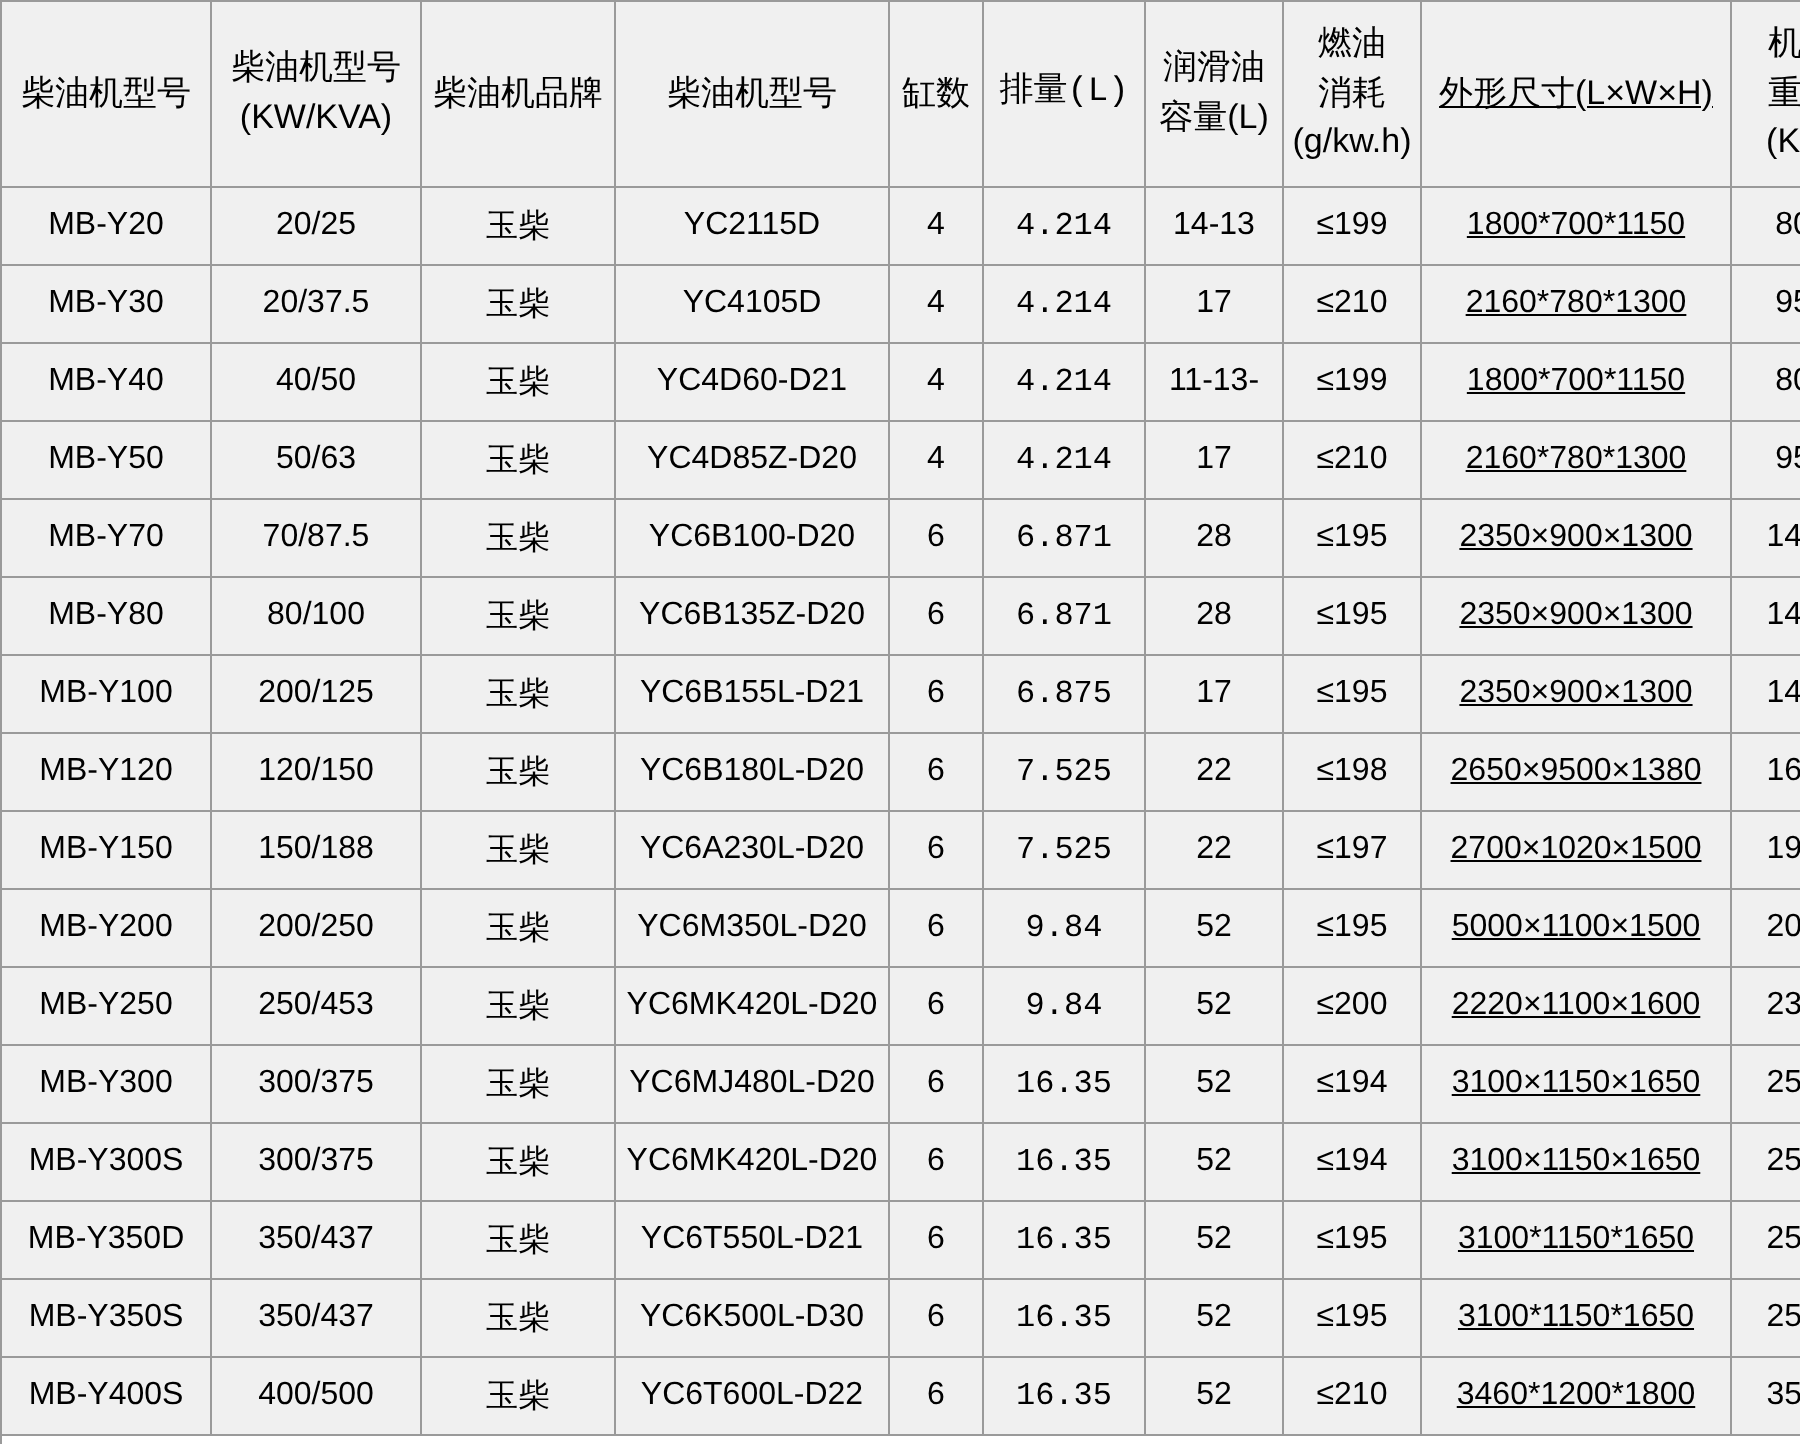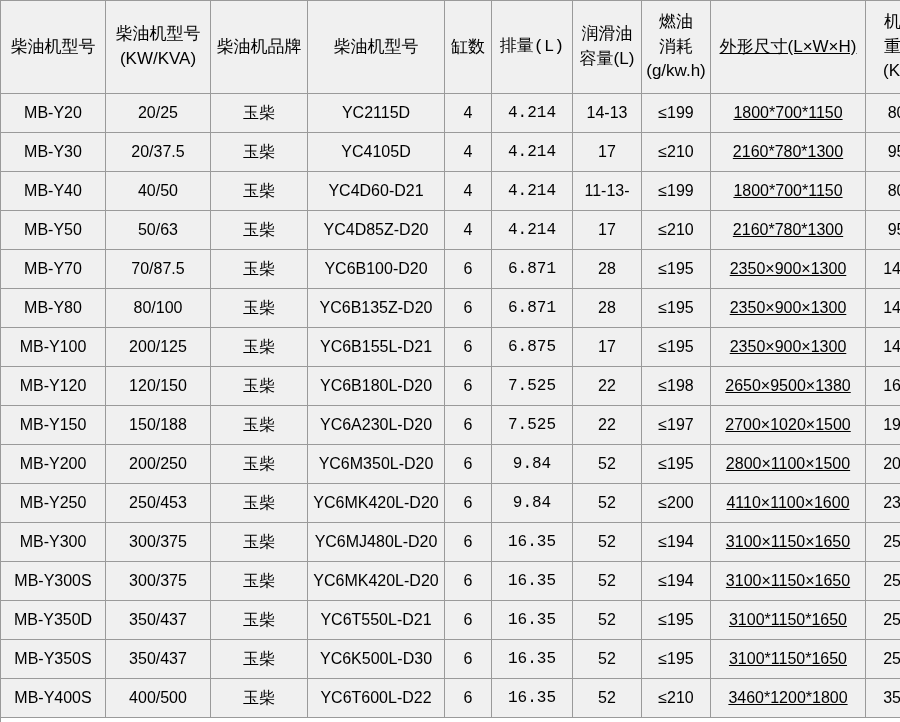--- a/index.html
+++ b/index.html
@@ -221,33 +221,33 @@
       </tr>
       <tr>
         <td class="c0 cell-model">MB-Y200</td>
         <td class="c1">200/250</td>
         <td class="c2 cell-brand">玉柴</td>
         <td class="c3 cell-engine">YC6M350L-D20</td>
         <td class="c4">6</td>
         <td class="c5">9.84</td>
         <td class="c6">52</td>
         <td class="c7">≤195</td>
-        <td class="c8">2800×1100×1500</td>
+        <td class="c8">5000×1100×1500</td>
         <td class="c9">2000</td>
       </tr>
       <tr>
         <td class="c0 cell-model">MB-Y250</td>
         <td class="c1">250/453</td>
         <td class="c2 cell-brand">玉柴</td>
         <td class="c3 cell-engine">YC6MK420L-D20</td>
         <td class="c4">6</td>
         <td class="c5">9.84</td>
         <td class="c6">52</td>
         <td class="c7">≤200</td>
-        <td class="c8">4110×1100×1600</td>
+        <td class="c8">2220×1100×1600</td>
         <td class="c9">2300</td>
       </tr>
       <tr>
         <td class="c0 cell-model">MB-Y300</td>
         <td class="c1">300/375</td>
         <td class="c2 cell-brand">玉柴</td>
         <td class="c3 cell-engine">YC6MJ480L-D20</td>
         <td class="c4">6</td>
         <td class="c5">16.35</td>
         <td class="c6">52</td>

